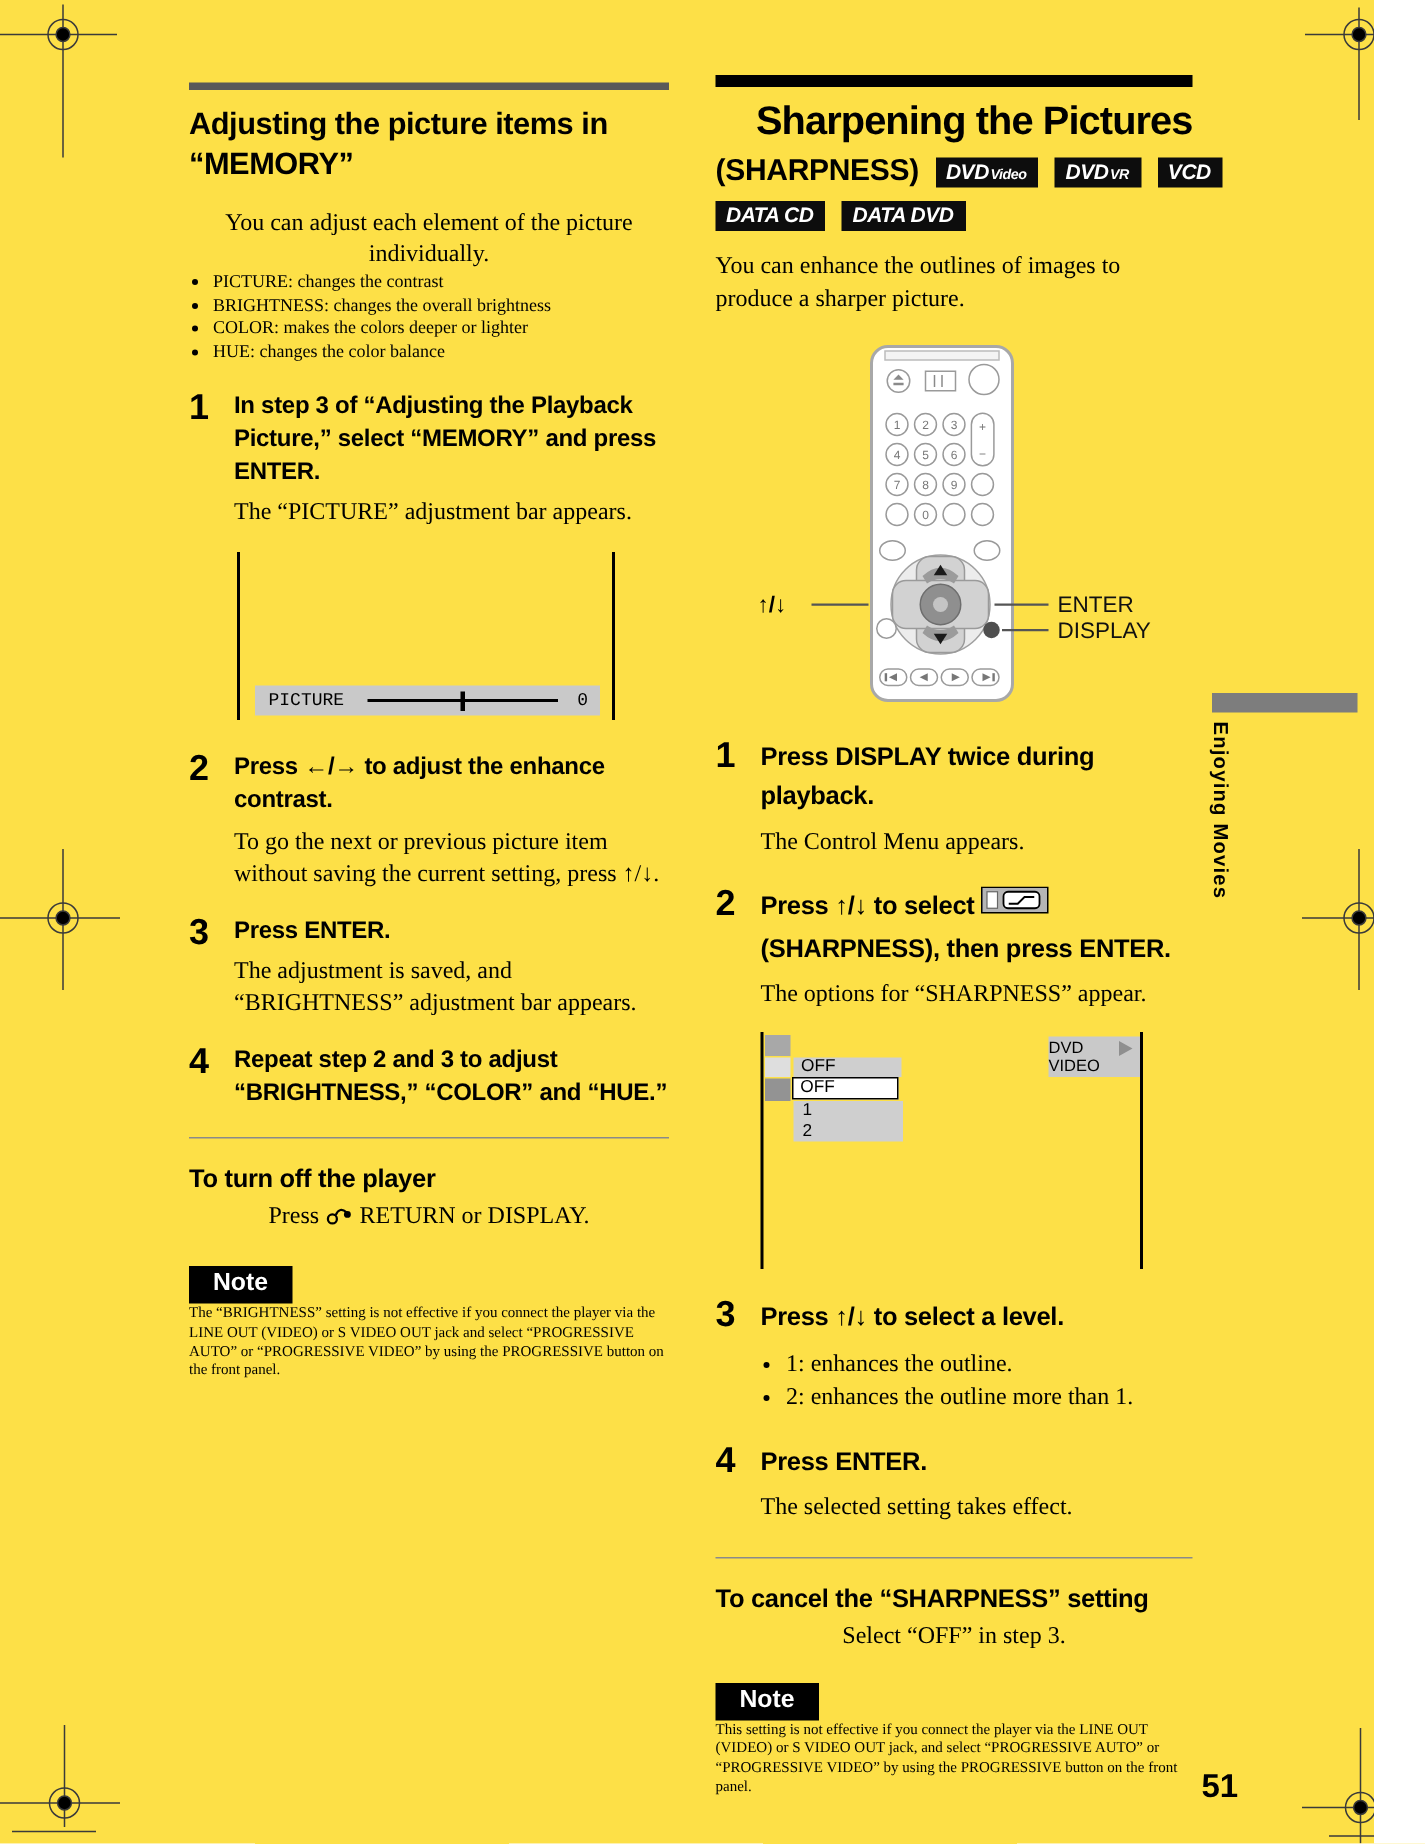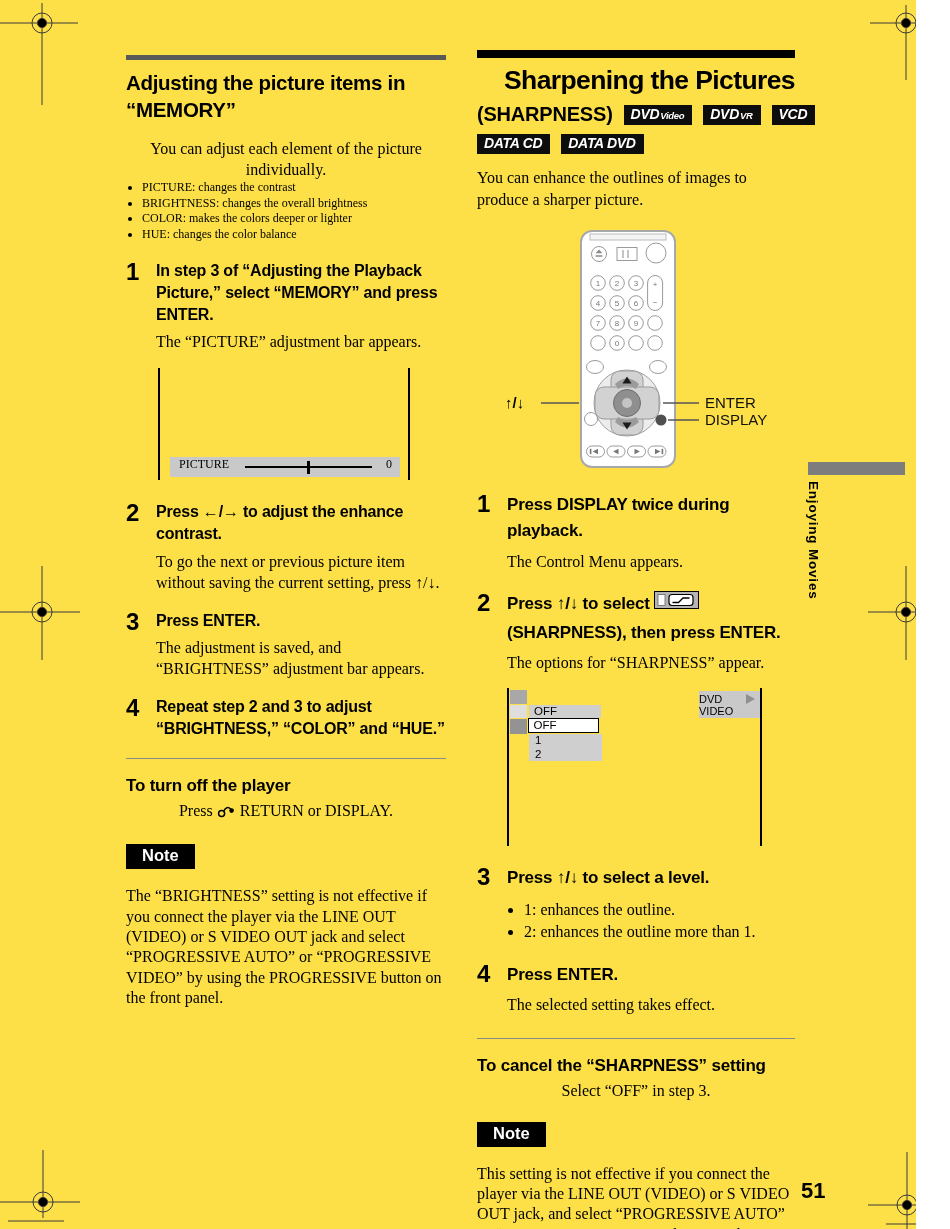--- a/index.html
+++ b/index.html
@@ -23,33 +23,33 @@
   .step .n{flex:none;width:30px;font-family:"Liberation Sans",sans-serif;
            font-weight:bold;font-size:24px;line-height:1;}
   .step .c{flex:1;}
   .col-left .step .t{font-family:"Liberation Sans",sans-serif;font-weight:bold;
            font-size:16px;line-height:1.38;letter-spacing:-0.2px;}
   .col-left .step .b{font-size:16px;line-height:1.32;margin-top:5px;}
 
   .pic-fig{position:relative;width:252px;height:112px;margin:16px 0 4px 2px;}
   .vline{position:absolute;top:0;width:2px;height:112px;background:#000;}
   .pbar{position:absolute;left:12px;width:230px;top:89px;height:20px;background:#c9c9c9;
-        display:flex;align-items:flex-start;font-family:Liberation Serif, serif;font-size:12px;}
+        display:flex;align-items:center;font-family:Liberation Mono, monospace;font-size:12px;}
   .pbar .plabel{padding-left:9px;width:66px;}
   .pslider{flex:1;position:relative;height:100%;margin-right:4px;}
   .ptrack{position:absolute;left:0;right:0;top:9px;height:2px;background:#000;}
   .ptick{position:absolute;left:49%;top:3.5px;width:3px;height:13px;background:#000;}
   .pbar .pvalue{width:16px;text-align:right;padding-right:8px;}
 
   .divider{height:1px;background:#8a8a8a;margin-top:18px;}
   .subhead{font-family:"Liberation Sans",sans-serif;font-weight:bold;font-size:17px;
            margin:17px 0 4px 0;letter-spacing:-0.2px;}
   .noteband{display:inline-block;background:#000;color:#fff;font-family:"Liberation Sans",sans-serif;
             font-weight:bold;font-size:16.5px;padding:2px 16px 4px 16px;margin-top:21px;}
-  .notetext{font-size:16px;line-height:1.27;margin-top:17px;}
+  .notetext{font-size:10px;line-height:1.27;margin-top:1px;}
   .inline-icon{display:inline-block;vertical-align:-2px;}
 
   
   .rule-black{height:8px;background:#000;margin-bottom:7px;}
   .rhead{font-family:"Liberation Sans",sans-serif;font-weight:bold;font-size:26.5px;
          line-height:1.15;letter-spacing:-0.6px;margin:0 0 0 0;text-align:right;}
   .badgerow{display:flex;align-items:center;gap:11px;margin-top:8px;}
   .shname{font-family:"Liberation Sans",sans-serif;font-weight:bold;font-size:20px;letter-spacing:-0.2px;}
   .badge{display:inline-block;background:#0d0d0d;color:#fff;font-family:Liberation Sans, sans-serif;
          font-weight:bold;font-style:italic;font-size:14px;padding:1px 8px 3px 7px;letter-spacing:-0.3px;}

